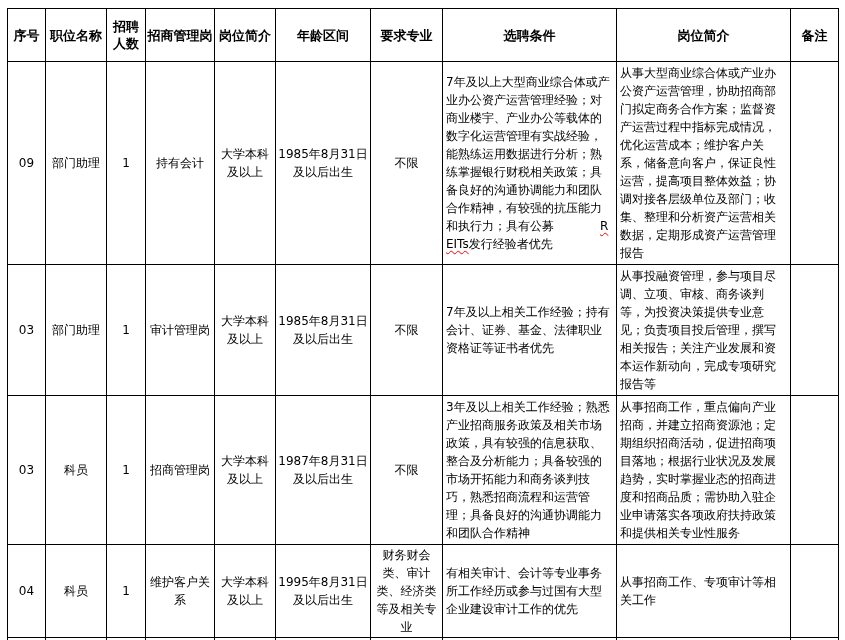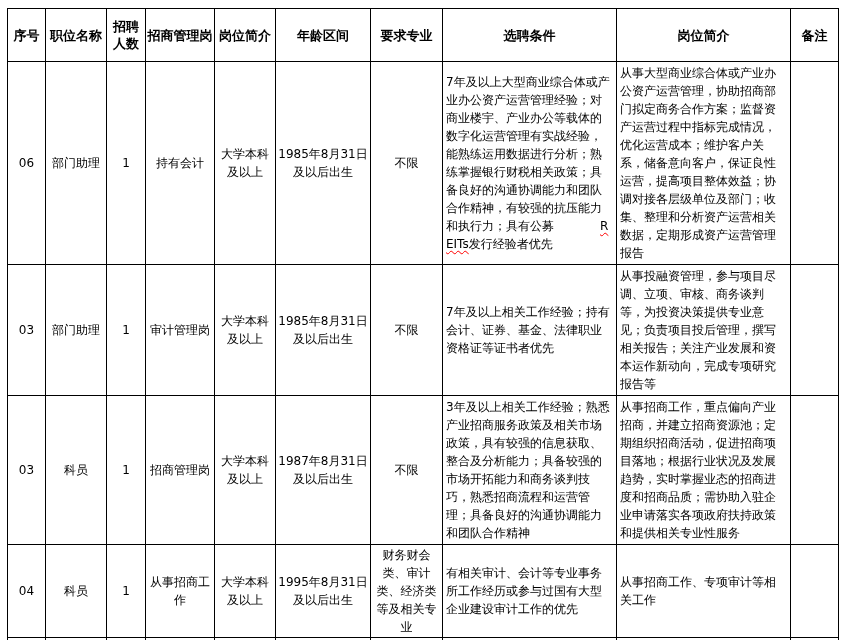--- a/index.html
+++ b/index.html
@@ -74,21 +74,21 @@
       <th>岗位简介</th>
       <th>年龄区间</th>
       <th>要求专业</th>
       <th>选聘条件</th>
       <th>岗位简介</th>
       <th>备注</th>
     </tr>
   </thead>
   <tbody>
     <tr class="r1">
-      <td class="c">06</td>
+      <td class="c">09</td>
       <td class="c">部门助理</td>
       <td class="c">1</td>
       <td class="c">持有会计</td>
       <td class="c">大学本科及以上</td>
       <td class="c">1985年8月31日及以后出生</td>
       <td class="c">不限</td>
       <td class="t"><span>7年及以上大型商业综合体或产业办公资产运营管理经验；对商业楼宇、产业办公等载体的数字化运营管理有实战经验，能熟练运用数据进行分析；熟练掌握银行财税相关政策；具备良好的沟通协调能力和团队合作精神，有较强的抗压能力和执行力；具有公募</span><span class="wavy">REITs</span><span>发行经验者优先</span></td>
       <td class="t">从事大型商业综合体或产业办公资产运营管理，协助招商部门拟定商务合作方案；监督资产运营过程中指标完成情况，优化运营成本；维护客户关系，储备意向客户，保证良性运营，提高项目整体效益；协调对接各层级单位及部门；收集、整理和分析资产运营相关数据，定期形成资产运营管理报告</td>
       <td class="c"></td>
     </tr>
@@ -113,21 +113,21 @@
       <td class="c">1987年8月31日及以后出生</td>
       <td class="c">不限</td>
       <td class="t">3年及以上相关工作经验；熟悉产业招商服务政策及相关市场政策，具有较强的信息获取、整合及分析能力；具备较强的市场开拓能力和商务谈判技巧，熟悉招商流程和运营管理；具备良好的沟通协调能力和团队合作精神</td>
       <td class="t">从事招商工作，重点偏向产业招商，并建立招商资源池；定期组织招商活动，促进招商项目落地；根据行业状况及发展趋势，实时掌握业态的招商进度和招商品质；需协助入驻企业申请落实各项政府扶持政策和提供相关专业性服务</td>
       <td class="c"></td>
     </tr>
     <tr class="r4">
       <td class="c">04</td>
       <td class="c">科员</td>
       <td class="c">1</td>
-      <td class="c">从事招商工作</td>
+      <td class="c">维护客户关系</td>
       <td class="c">大学本科及以上</td>
       <td class="c">1995年8月31日及以后出生</td>
       <td class="c">财务财会类、审计类、经济类等及相关专业</td>
       <td class="t">有相关审计、会计等专业事务所工作经历或参与过国有大型企业建设审计工作的优先</td>
       <td class="t">从事招商工作、专项审计等相关工作</td>
       <td class="c"></td>
     </tr>
     <tr class="r5">
       <td class="c">05</td>
       <td class="c">科员</td>

